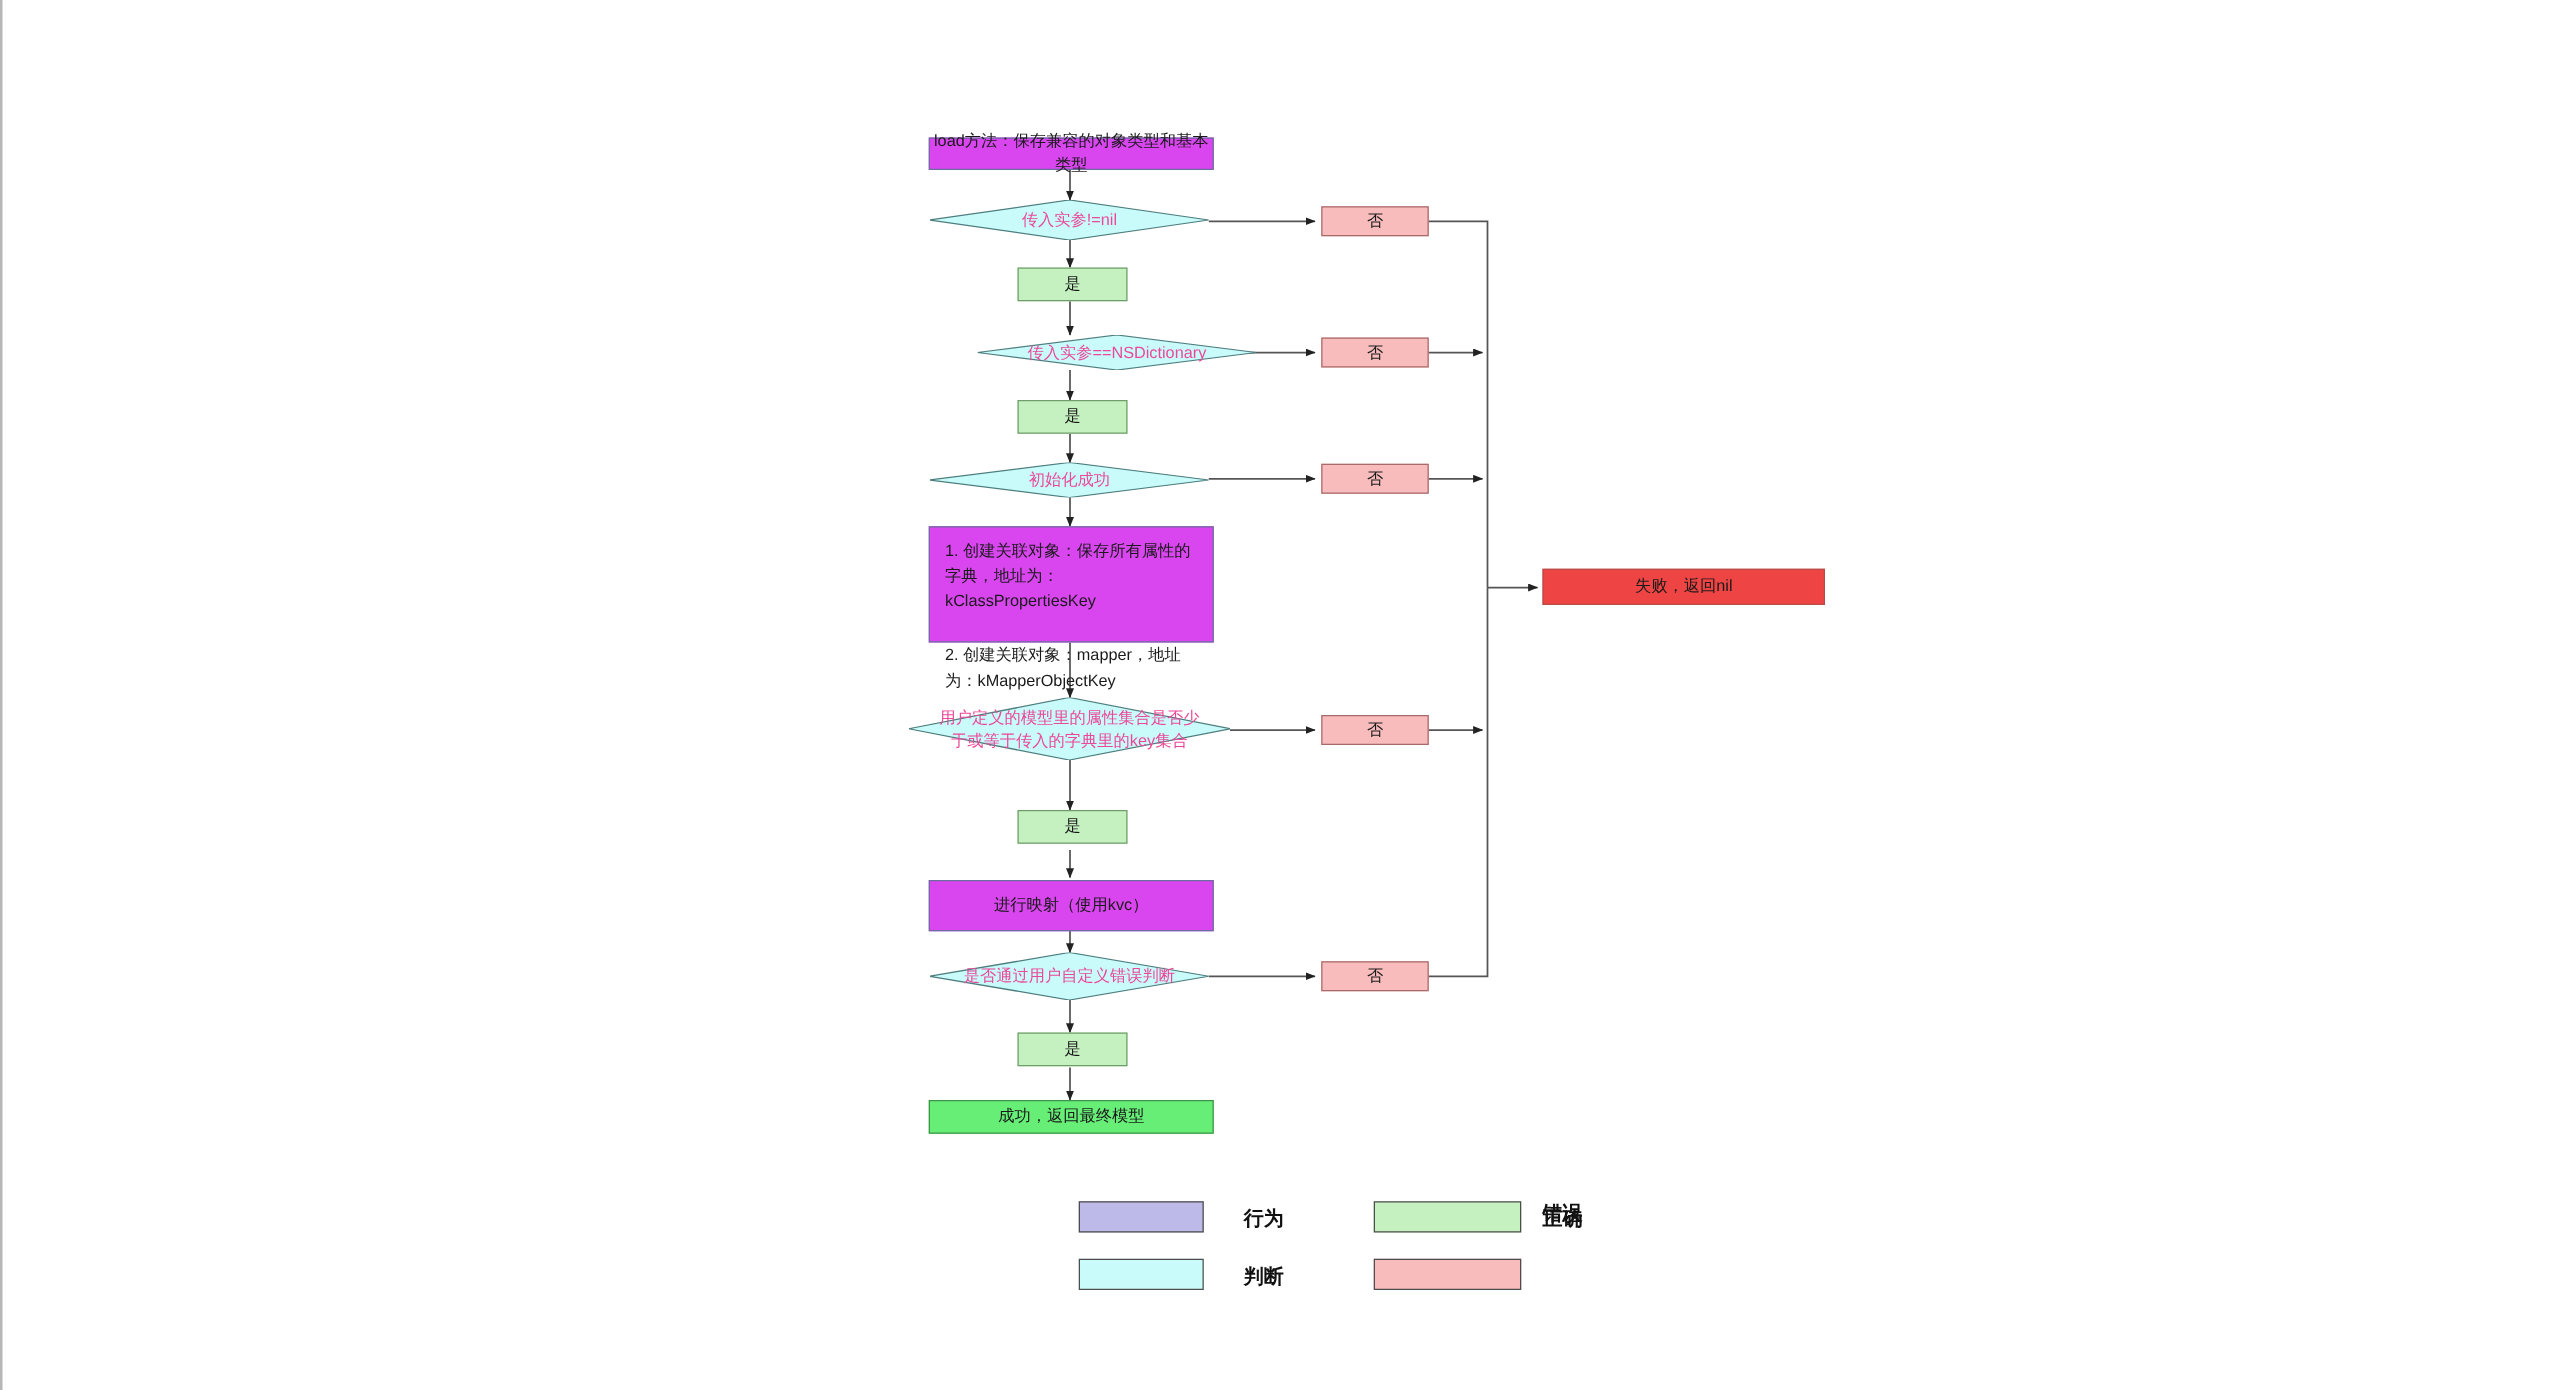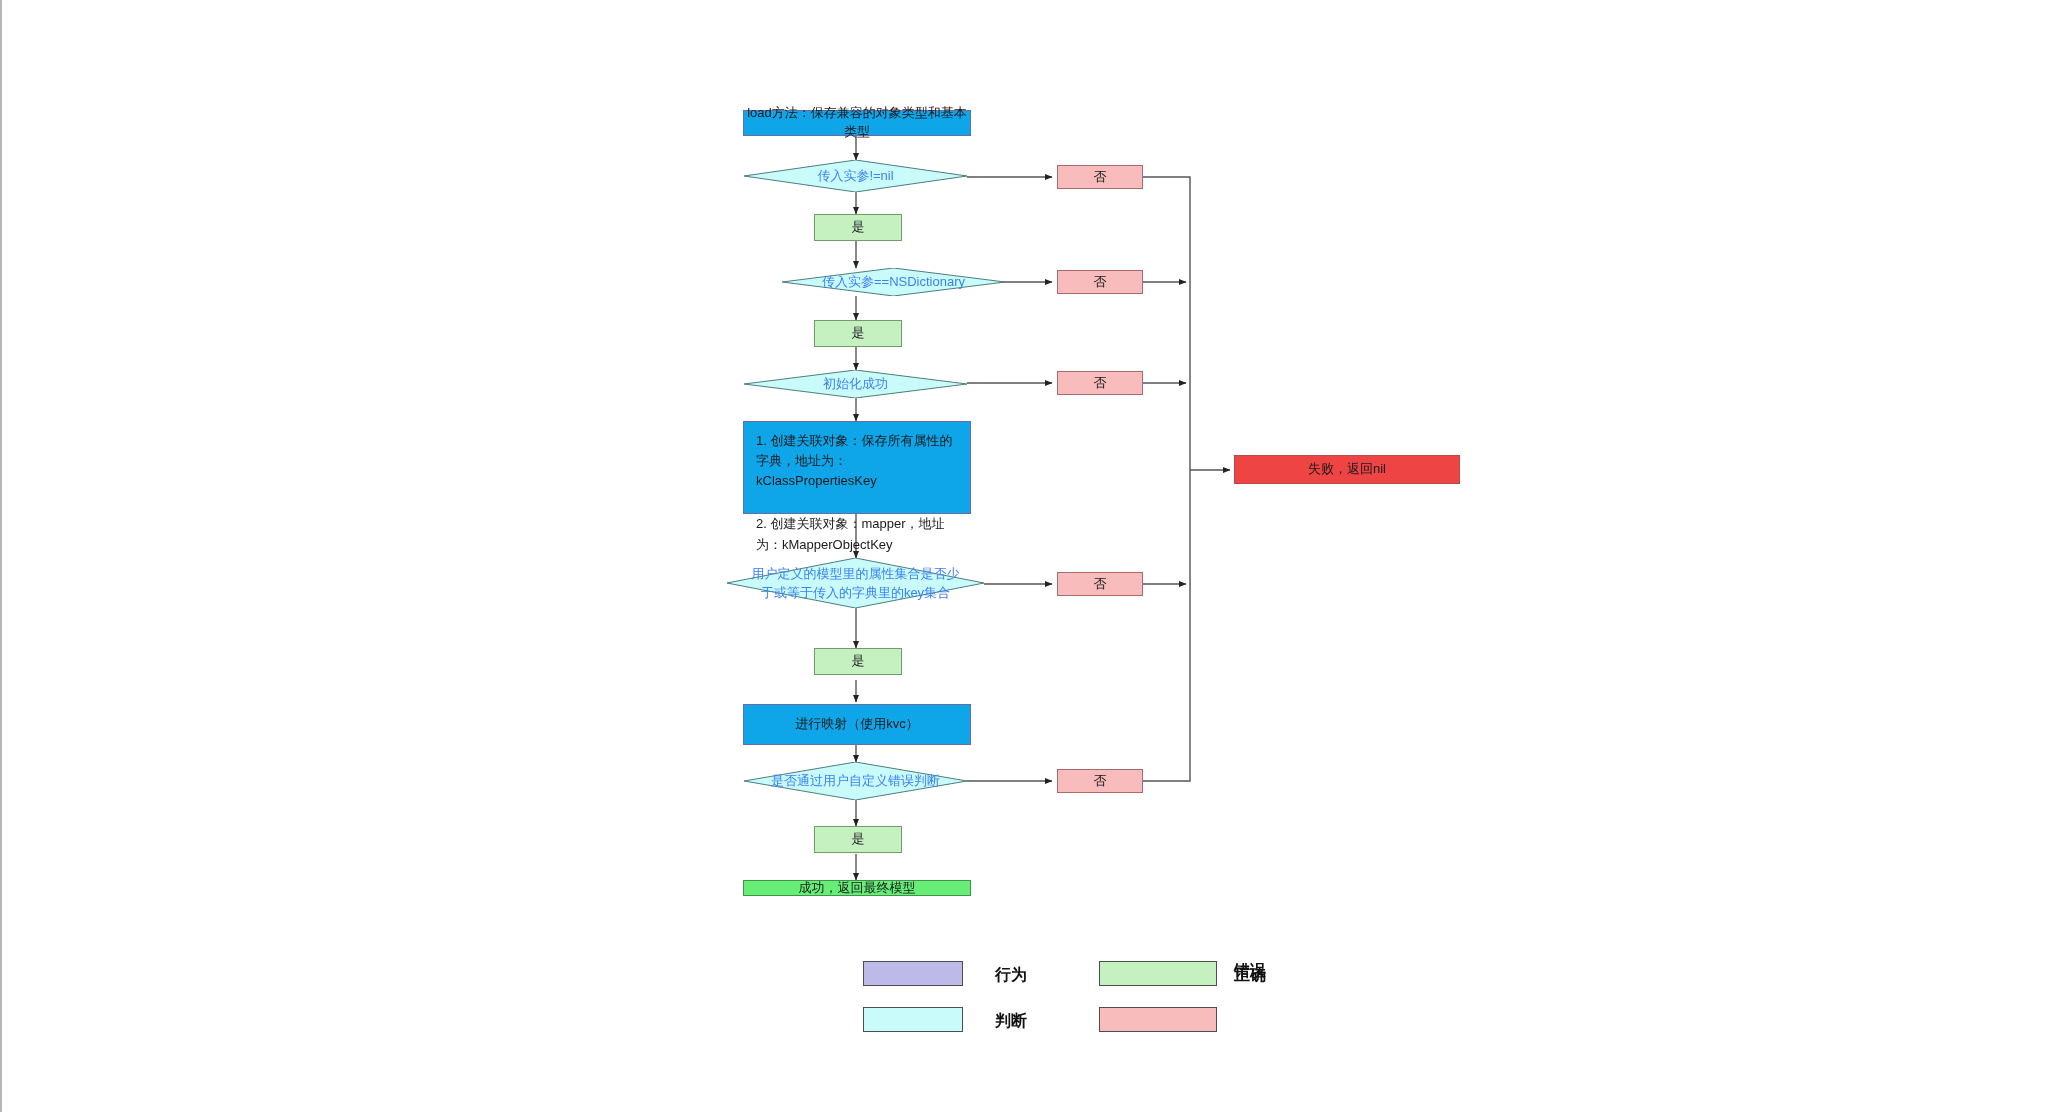--- a/index.html
+++ b/index.html
@@ -37,21 +37,21 @@
     justify-content: center;
     color: #1a1a1a;
     font-size: 13px;
     line-height: 1.45;
     text-align: center;
   }
   .box {
     border: 1px solid #4d4d4d;
   }
   .box-action {
-    background: #0ea5e9;
+    background: #d946ef;
     border: 1px solid #6c6ca0;
   }
   .box-yes {
     background: #c5f0c0;
     border: 1px solid #6f9e6a;
   }
   .box-no {
     background: #f8bcbc;
     border: 1px solid #a86a6a;
   }
@@ -84,21 +84,21 @@
   }
   .diamond-label {
     position: absolute;
     left: 0; top: 0;
     width: 100%;
     height: 100%;
     display: flex;
     align-items: center;
     justify-content: center;
     font-size: 13px;
-    color: #3b82f6;
+    color: #ec4899;
     text-align: center;
     line-height: 1.5;
     pointer-events: none;
   }
   .legend-swatch {
     position: absolute;
     box-sizing: border-box;
     border: 1px solid #4d4d4d;
   }
   .legend-label {
@@ -213,21 +213,21 @@
     <svg class="diamond-shape" viewBox="0 0 223 38" preserveAspectRatio="none">
       <polygon points="111.5,0 223,19 111.5,38 0,19" fill="#c9fbfb" stroke="#4d7d7d" stroke-width="1"></polygon>
     </svg>
     <div class="diamond-label">是否通过用户自定义错误判断</div>
   </div>
 
   <div class="node box box-yes" style="left:812px; top:826px; width:88px; height:27px;">
     <span>是</span>
   </div>
 
-  <div class="node box box-success" style="left:741px; top:880px; width:228px; height:16px;">
+  <div class="node box box-success" style="left:741px; top:880px; width:228px; height:27px;">
     <span>成功，返回最终模型</span>
   </div>
 
   <div class="node box box-no" style="left:1055px; top:165px; width:86px; height:24px;">
     <span>否</span>
   </div>
   <div class="node box box-no" style="left:1055px; top:270px; width:86px; height:24px;">
     <span>否</span>
   </div>
   <div class="node box box-no" style="left:1055px; top:371px; width:86px; height:24px;">

